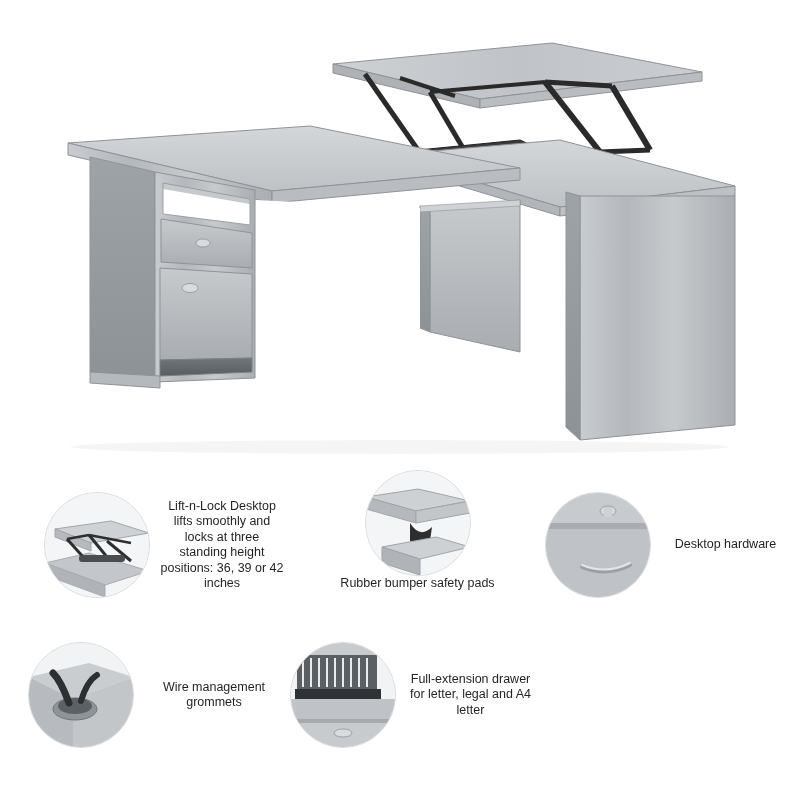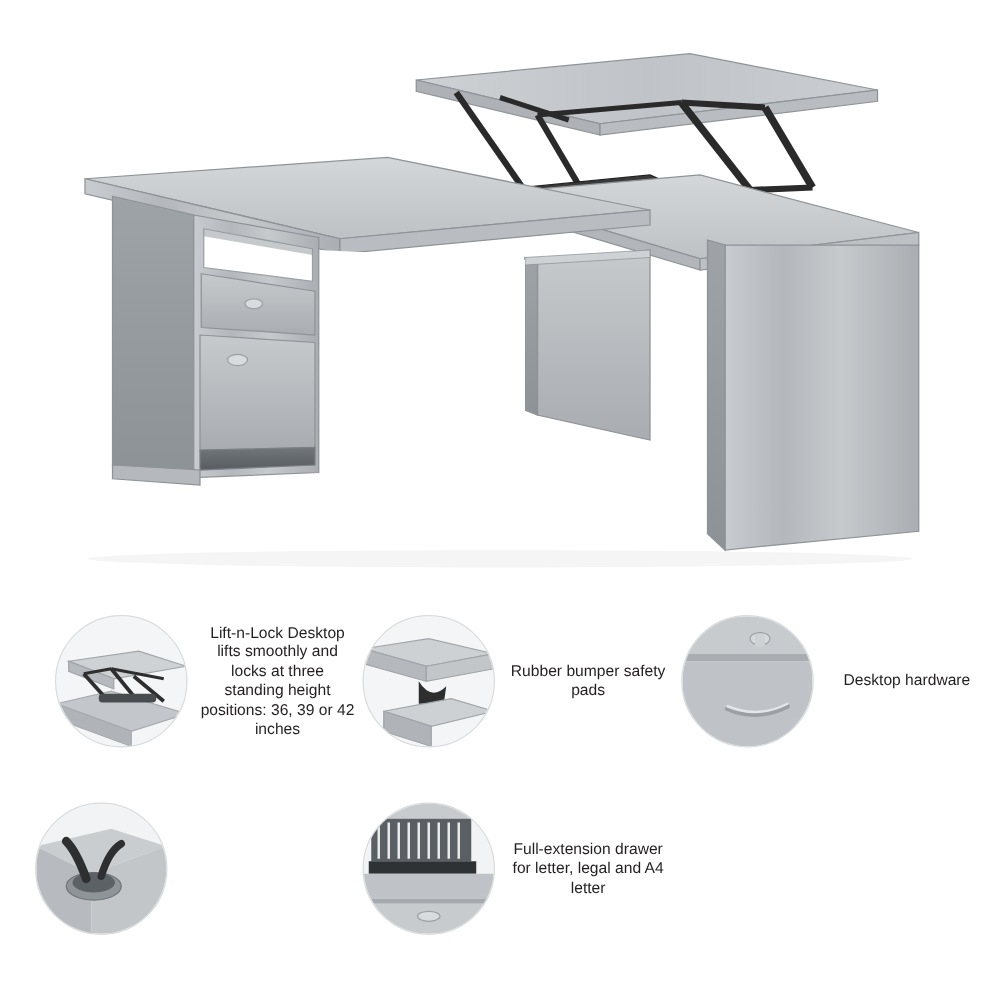--- a/index.html
+++ b/index.html
@@ -175,21 +175,21 @@
             <path d="M40,66 L62,64" stroke-width="2.5"></path>
             <path d="M62,48 L86,68" stroke-width="3"></path>
             <path d="M44,42 L86,50" stroke-width="2.5"></path>
           </g>
           <rect x="34" y="62" width="46" height="7" rx="3" fill="#4a4d50"></rect>
         </svg>
       </div>
       <div class="ftext left-pad">Lift-n-Lock Desktop lifts smoothly and locks at three standing height positions: 36, 39 or 42 inches</div>
     </div>
 
-    <div class="fcell" style="width:255px;">
+    <div class="fcell" style="width:255px;flex-direction:column;">
       <div class="thumb">
         <svg width="104" height="104" viewBox="0 0 104 104">
           <rect width="104" height="104" fill="#f4f5f6"></rect>
           <polygon points="0,26 52,18 104,30 50,40" fill="#cdd1d4" stroke="#a0a5a9"></polygon>
           <polygon points="0,26 0,38 50,52 50,40" fill="#b5b9bd" stroke="#a0a5a9"></polygon>
           <polygon points="50,40 104,30 104,42 50,52" fill="#c2c6c9" stroke="#a0a5a9"></polygon>
           <path d="M44,52 q10,16 22,4 l-2,14 h-20 z" fill="#2e2e2e"></path>
           <polygon points="16,76 70,66 104,76 54,88" fill="#cdd1d4" stroke="#a0a5a9"></polygon>
           <polygon points="16,76 16,92 54,104 54,88" fill="#b0b4b8" stroke="#a0a5a9"></polygon>
         </svg>
@@ -222,20 +222,21 @@
           <rect width="104" height="104" fill="#f2f3f4"></rect>
           <polygon points="0,34 60,20 104,34 44,56" fill="#c9cdd0"></polygon>
           <polygon points="0,34 0,104 44,104 44,56" fill="#b7bbbf"></polygon>
           <polygon points="44,56 104,34 104,104 44,104" fill="#c2c6c9"></polygon>
           <ellipse cx="46" cy="66" rx="22" ry="11" fill="#8f9498" stroke="#70757a"></ellipse>
           <ellipse cx="46" cy="63" rx="17" ry="8" fill="#5c6165"></ellipse>
           <path d="M40,60 q-8,-22 -16,-30" stroke="#2d2f31" stroke-width="7" fill="none" stroke-linecap="round"></path>
           <path d="M52,58 q6,-20 16,-26" stroke="#2d2f31" stroke-width="6" fill="none" stroke-linecap="round"></path>
         </svg>
       </div>
+      <div class="ftext left-pad">Wire management grommets</div>
     </div>
 
     <div class="fcell" style="width:255px;">
       <div class="thumb">
         <svg width="104" height="104" viewBox="0 0 104 104">
           <rect width="104" height="104" fill="#f2f3f4"></rect>
           <rect x="0" y="0" width="104" height="12" fill="#c7cbce"></rect>
           <rect x="6" y="12" width="80" height="34" fill="#5a5f63"></rect>
           <g stroke="#e8eaec" stroke-width="2">
             <path d="M12,16 L12,44"></path>

